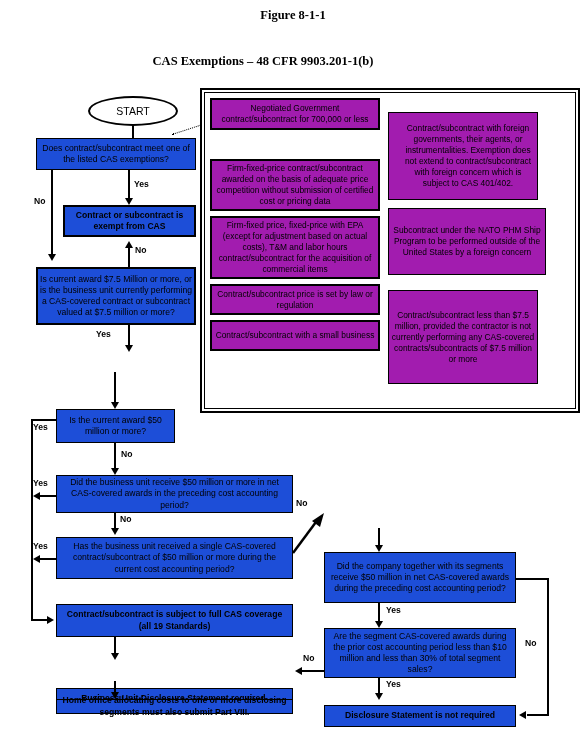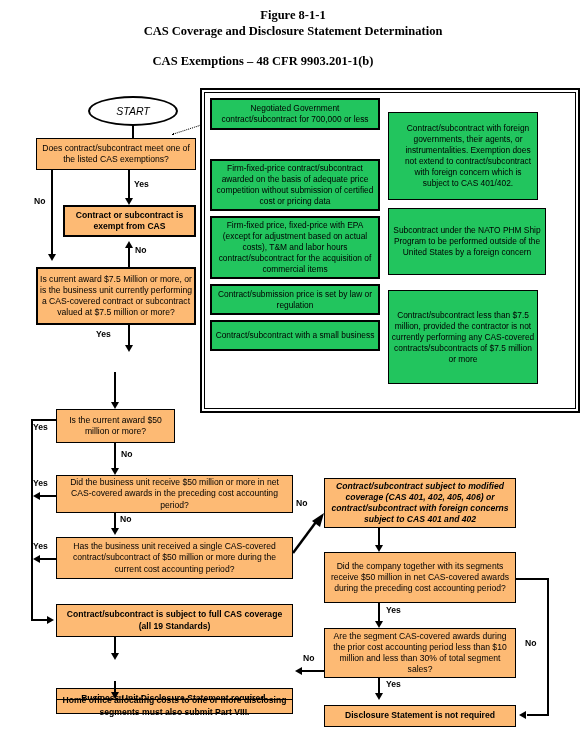--- a/index.html
+++ b/index.html
@@ -24,21 +24,21 @@
   }
   #title-fig  { left: 0; top: 8px;  width: 586px; font-size: 12.5px; }
   #title-main { left: 0; top: 24px; width: 586px; font-size: 12.5px; }
   #title-sub  { left: 0; top: 54px; width: 526px; font-size: 12.5px; }
 
   
   .box {
     position: absolute;
     box-sizing: border-box;
     border: 1px solid #000;
-    background: #fdba74;
+    background: #1d4ed8;
     display: flex;
     align-items: center;
     justify-content: center;
     text-align: center;
     color: #000;
     font-size: 8.6px;
     line-height: 11.2px;
     padding: 1px 3px;
   }
   .box.dbl { border: 1px solid #000; box-shadow: 0 0 0 1px #000 inset; }
@@ -51,42 +51,41 @@
     position: absolute;
     box-sizing: border-box;
     border: 2px solid #000;
     border-radius: 50%;
     background: #fff;
     display: flex;
     align-items: center;
     justify-content: center;
     font-size: 10.5px;
     color: #000;
-    font-style: italic;
   }
 
   
   #exempt-frame {
     position: absolute;
     box-sizing: border-box;
     border: 2px solid #000;
     background: #fff;
   }
   #exempt-frame::after {
     content: "";
     position: absolute;
     left: 2px; top: 2px; right: 2px; bottom: 2px;
     border: 1px solid #000;
     pointer-events: none;
   }
   .exbox {
     position: absolute;
     box-sizing: border-box;
     border: 1px solid #000;
-    background: #22c55e;
+    background: #a21caf;
     display: flex;
     align-items: center;
     justify-content: center;
     text-align: center;
     font-size: 8.4px;
     line-height: 11px;
     color: #000;
     padding: 1px 2px;
   }
   .exbox.dd { box-shadow: 0 0 0 1px #000 inset; }
@@ -121,29 +120,28 @@
     width: 586px; height: 742px;
     pointer-events: none;
   }
 </style>
 </head>
 <body>
 
 <div id="page">
 
   <div class="ttl" id="title-fig">Figure 8-1-1</div>
-  <div class="ttl" id="title-main">CAS Coverage and Disclosure Statement Determination</div>
   <div class="ttl" id="title-sub">CAS Exemptions – 48 CFR 9903.201-1(b)</div>
 
   <div id="exempt-frame" style="left:200px; top:88px; width:380px; height:325px;">
 
     <div class="exbox dd" style="left:8px;  top:8px;   width:170px; height:32px;">Negotiated Government contract/subcontract for 700,000 or less</div>
     <div class="exbox dd" style="left:8px;  top:69px;  width:170px; height:52px;">Firm-fixed-price contract/subcontract awarded on the basis of adequate price competition without submission of certified cost or pricing data</div>
     <div class="exbox dd" style="left:8px;  top:126px; width:170px; height:63px;">Firm-fixed price, fixed-price with EPA (except for adjustment based on actual costs), T&amp;M and labor hours contract/subcontract for the acquisition of commercial items</div>
-    <div class="exbox dd" style="left:8px;  top:194px; width:170px; height:31px;">Contract/submission price is set by law or regulation</div>
+    <div class="exbox dd" style="left:8px;  top:194px; width:170px; height:31px;">Contract/subcontract price is set by law or regulation</div>
     <div class="exbox dd" style="left:8px;  top:230px; width:170px; height:31px;">Contract/subcontract with a small business</div>
 
     <div class="exbox" style="left:186px; top:22px;  width:150px; height:88px;padding-left:12px;">Contract/subcontract with foreign governments, their agents, or instrumentalities. Exemption does not extend to contract/subcontract with foreign concern which is subject to CAS 401/402.</div>
     <div class="exbox" style="left:186px; top:118px; width:158px; height:67px;">Subcontract under the NATO PHM Ship Program to be performed outside of the United States by a foreign concern</div>
     <div class="exbox" style="left:186px; top:200px; width:150px; height:94px;">Contract/subcontract less than $7.5 million, provided the contractor is not currently performing any CAS-covered contracts/subcontracts of $7.5 million or more</div>
   </div>
 
   <div id="start-oval" style="left:88px; top:96px; width:90px; height:30px;">
     <span>START</span>
   </div>
@@ -160,21 +158,20 @@
   <div class="box" style="left:56px; top:475px; width:237px; height:38px;">Did the business unit receive $50 million or more in net CAS-covered awards in the preceding cost accounting period?</div>
 
   <div class="box" style="left:56px; top:537px; width:237px; height:42px;">Has the business unit received a single CAS-covered contract/subcontract of $50 million or more during the current cost accounting period?</div>
 
   <div class="box b" style="left:56px; top:604px; width:237px; height:33px;">Contract/subcontract is subject to full CAS coverage (all 19 Standards)</div>
 
   <div class="box b" style="left:56px; top:688px; width:237px; height:21px;">Business Unit Disclosure Statement required.</div>
 
   <div class="box b" style="left:56px; top:699px; width:237px; height:15px;">Home office allocating costs to one or more disclosing segments must also submit Part VIII.</div>
 
-  <div class="box bi" style="left:324px; top:478px; width:192px; height:50px;">Contract/subcontract subject to modified coverage (CAS 401, 402, 405, 406) or contract/subcontract with foreign concerns subject to CAS 401 and 402</div>
 
   <div class="box" style="left:324px; top:552px; width:192px; height:51px;">Did the company together with its segments receive $50 million in net CAS-covered awards during the preceding cost accounting period?</div>
 
   <div class="box" style="left:324px; top:628px; width:192px; height:50px;">Are the segment CAS-covered awards during the prior cost accounting period less than $10 million and less than 30% of total segment sales?</div>
 
   <div class="box b" style="left:324px; top:705px; width:192px; height:22px;">Disclosure Statement is not required</div>
 
   <div class="ln" style="left:132px; top:126px; width:2px; height:12px;"></div>
 
   <div class="dotted" style="left:172px; top:134px; width:30px; transform:rotate(-18deg); transform-origin:left center;"></div>

